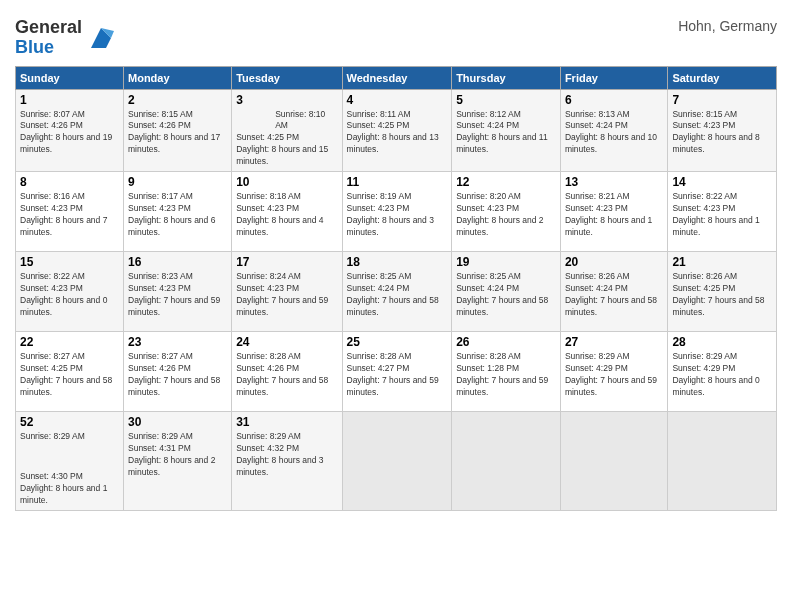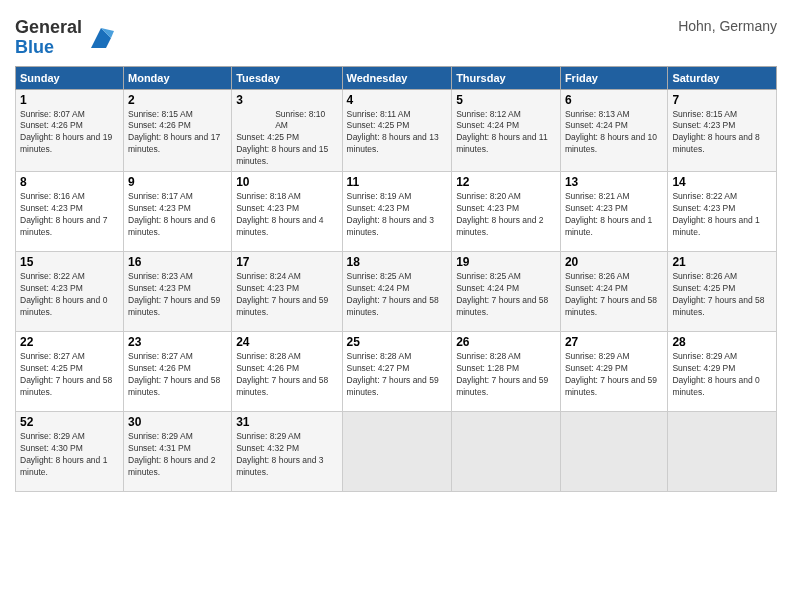--- a/index.html
+++ b/index.html
@@ -356,21 +356,21 @@
               <span style="display: block;">Sunset: 4:29 PM</span>
               <span style="display: block;">Daylight: 8 hours and 0 minutes.</span>
             </div>
           </td>
         </tr>
         <tr>
           <td>
             <span class="day-num">52</span>
             <div class="day-info">
               <span style="display: block;">Sunrise: 8:29 AM</span>
-              <span style="display: block;">Sunset: 4:30 PM</span>
+              <span style="display: block; margin-top: 28px;">Sunset: 4:30 PM</span>
               <span style="display: block;">Daylight: 8 hours and 1 minute.</span>
             </div>
           </td>
           <td>
             <span class="day-num">30</span>
             <div class="day-info">
               <span style="display: block;">Sunrise: 8:29 AM</span>
               <span style="display: block;">Sunset: 4:31 PM</span>
               <span style="display: block;">Daylight: 8 hours and 2 minutes.</span>
             </div>

